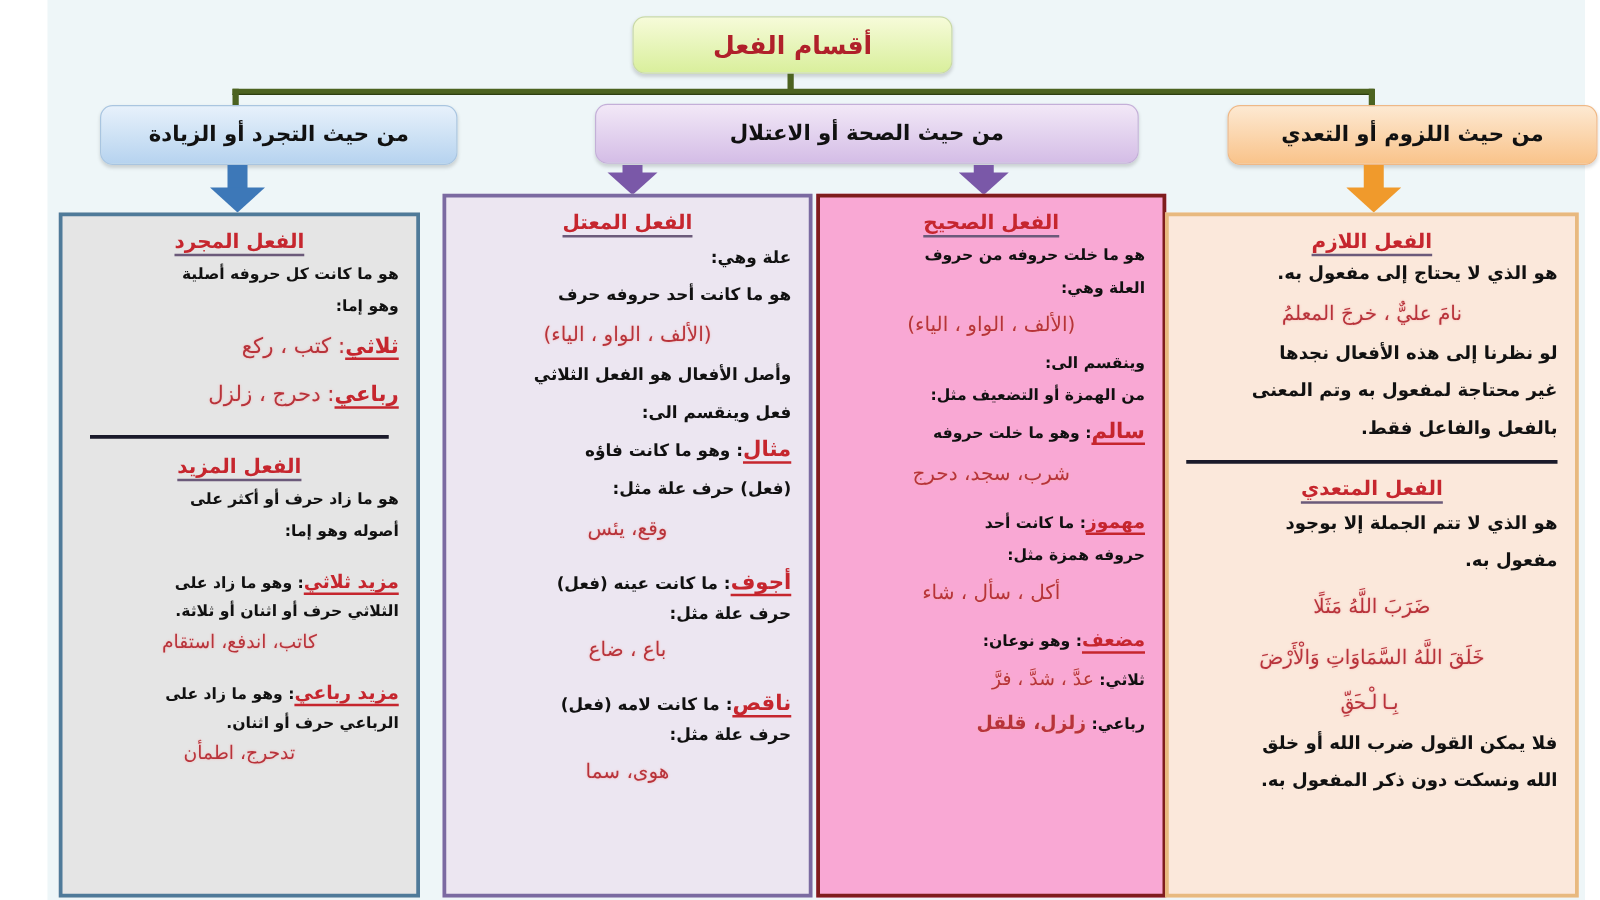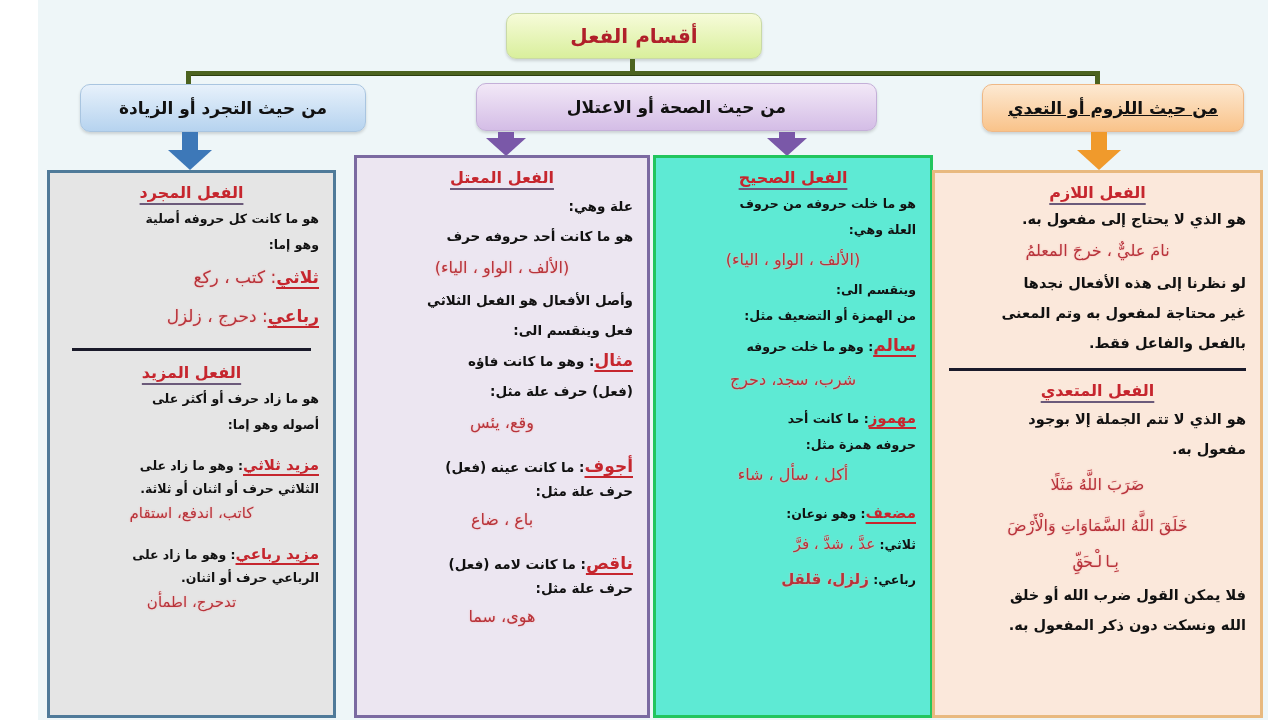--- a/index.html
+++ b/index.html
@@ -28,31 +28,31 @@
 
   
   .cat {
     position: absolute; height: 48px; border-radius: 10px;
     display: flex; align-items: center; justify-content: center;
     font-size: 17px; font-weight: bold; color: #111;
     box-shadow: 0 2px 3px rgba(0,0,0,0.15);
     margin-left: 32px;
   }
   .cat.blue { left: 48px; top: 84px; width: 286px; background: linear-gradient(#e7f1fb, #b6d3ef); border: 1px solid #a9c5e0; }
-  .cat.purple { left: 444px; top: 83px; width: 401px; background: linear-gradient(#f2e8f7, #d4bde6); border: 1px solid #c4afd8; }
-  .cat.orange { left: 950px; top: 84px; width: 262px; background: linear-gradient(#fde9d2, #f9c38a); border: 1px solid #efb886; text-decoration: underline; }
+  .cat.purple { left: 444px; top: 83px; width: 435px; background: linear-gradient(#f2e8f7, #d4bde6); border: 1px solid #c4afd8; }
+  .cat.orange { left: 950px; top: 84px; width: 296px; background: linear-gradient(#fde9d2, #f9c38a); border: 1px solid #efb886; }
 
   
   .box {
     position: absolute; top: 172px; height: 546px; padding: 10px 14px;
     direction: rtl; text-align: right;
   }
   .box.blue { left: 47px; width: 289px; background: #e5e5e5; border: 3px solid #4f7a99; top: 170px; height: 548px; }
   .box.purple1 { left: 354px; width: 296px; background: #ece6f1; border: 3px solid #7b6aa1; top: 155px; height: 563px; }
-  .box.purple2 { left: 653px; width: 280px; background: #5eead4; border: 3px solid #22c55e; top: 155px; height: 563px; }
+  .box.purple2 { left: 653px; width: 280px; background: #f9a8d4; border: 3px solid #7f1d1d; top: 155px; height: 563px; }
   .box.orange { left: 932px; width: 331px; background: #fbe8db; border: 3px solid #e8b97f; top: 170px; height: 548px; }
 
   .heading { text-align: center; font-weight: bold; color: #c6262e; font-size: 16px; margin-bottom: 4px; }
   .heading span { text-decoration: underline; text-decoration-color: #6b5a7a; text-decoration-thickness: 2px; text-underline-offset: 5px; }
   .line { font-size: 13.5px; font-weight: bold; color: #111; line-height: 30px; }
   .line.small { font-size: 12.5px; line-height: 26px; }
   .example { text-align: center; font-size: 16px; line-height: 34px; }
   .divider { height: 3px; background: #1a1a2a; margin: 12px 8px; }
   .term { color: #c6262e; font-weight: bold; font-size: 17px; text-decoration: underline; text-decoration-thickness: 2px; text-underline-offset: 4px; }
   .gap { height: 14px; }

